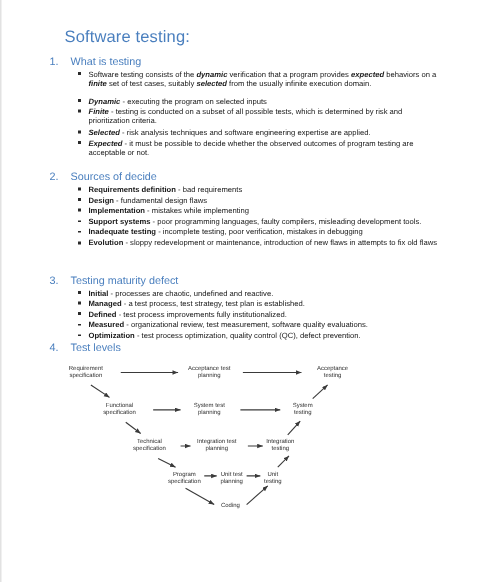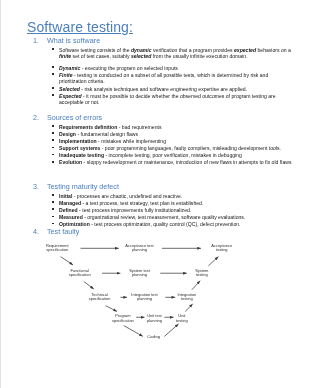--- a/index.html
+++ b/index.html
@@ -20,27 +20,26 @@
     left: 0; top: 0;
     width: 300px;
     height: 388px;
     background: #ffffff;
     border-left: 1px solid #e2e2e2;
     box-sizing: border-box;
     overflow: hidden;
   }
   .doc-title {
     position: absolute;
-    left: 26px;
+    left: 42px;
     top: 19px;
-    font-size: 14px;
+    font-size: 11px;
     color: #4a7fbe;
     letter-spacing: 0.1px;
     white-space: nowrap;
-    text-decoration: underline;
   }
   .section {
     position: absolute;
     left: 30px;
     right: 4px;
   }
   .sec-head {
     font-size: 7.2px;
     color: #4a7fbe;
     margin: 0 0 1.5px 0;
@@ -95,35 +94,35 @@
 </head>
 <body>
 
 <div class="page">
 
   <div class="doc-title">Software testing:</div>
 
   <div class="section" id="sec-0" style="top:36px;">
     <div class="sec-head">
       <span class="sec-num">1.</span>
-      <span>What is software</span>
+      <span>What is testing</span>
     </div>
     <ul class="bullets">
         <li><span class="dot"></span><span>Software testing consists of the </span><span class="bi">dynamic</span><span> verification that a program provides </span><span class="bi">expected</span><span> behaviors on a </span><span class="bi">finite</span><span> set of test cases, suitably </span><span class="bi">selected</span><span> from the usually infinite execution domain.</span></li>
         <li class="spacer-before"><span class="dot"></span><span class="bi">Dynamic</span><span> - executing the program on selected inputs</span></li>
         <li><span class="dot"></span><span class="bi">Finite</span><span> - testing is conducted on a subset of all possible tests, which is determined by risk and prioritization criteria.</span></li>
         <li><span class="dot"></span><span class="bi">Selected</span><span> - risk analysis techniques and software engineering expertise are applied.</span></li>
         <li><span class="dot"></span><span class="bi">Expected</span><span> - it must be possible to decide whether the observed outcomes of program testing are acceptable or not.</span></li>
       </ul>
   </div>
 
   <div class="section" id="sec-1" style="top:113px;">
     <div class="sec-head">
       <span class="sec-num">2.</span>
-      <span>Sources of errors</span>
+      <span>Sources of decide</span>
     </div>
     <ul class="bullets">
         <li><span class="dot"></span><span class="b">Requirements definition</span><span> - bad requirements</span></li>
         <li><span class="dot"></span><span class="b">Design</span><span> - fundamental design flaws</span></li>
         <li><span class="dot"></span><span class="b">Implementation</span><span> - mistakes  while implementing</span></li>
         <li><span class="dot"></span><span class="b">Support systems</span><span> - poor programming languages, faulty compilers, misleading development tools.</span></li>
         <li><span class="dot"></span><span class="b">Inadequate testing</span><span> - incomplete testing, poor verification, mistakes in debugging</span></li>
         <li><span class="dot"></span><span class="b">Evolution</span><span> - sloppy redevelopment or maintenance, introduction of new flaws in attempts to fix old flaws</span></li>
       </ul>
   </div>
@@ -138,21 +137,21 @@
         <li><span class="dot"></span><span class="b">Managed</span><span> - a test process, test strategy, test plan is established.</span></li>
         <li><span class="dot"></span><span class="b">Defined</span><span> - test process improvements fully institutionalized.</span></li>
         <li><span class="dot"></span><span class="b">Measured</span><span> - organizational review, test measurement, software quality evaluations.</span></li>
         <li><span class="dot"></span><span class="b">Optimization</span><span> - test process optimization, quality control (QC), defect prevention.</span></li>
       </ul>
   </div>
 
   <div class="section" id="sec-3" style="top:227px;">
     <div class="sec-head">
       <span class="sec-num">4.</span>
-      <span>Test faulty</span>
+      <span>Test levels</span>
     </div>
   </div>
 
   <div class="diagram">
     <svg width="268" height="108" viewBox="0 0 268 130" preserveAspectRatio="xMinYMin meet">
       <defs>
         <marker id="ah" markerWidth="6" markerHeight="6" refX="5" refY="2" orient="auto" markerUnits="strokeWidth">
           <path d="M0,0 L5,2 L0,4 z" fill="#3a3a3a"></path>
         </marker>
       </defs>

